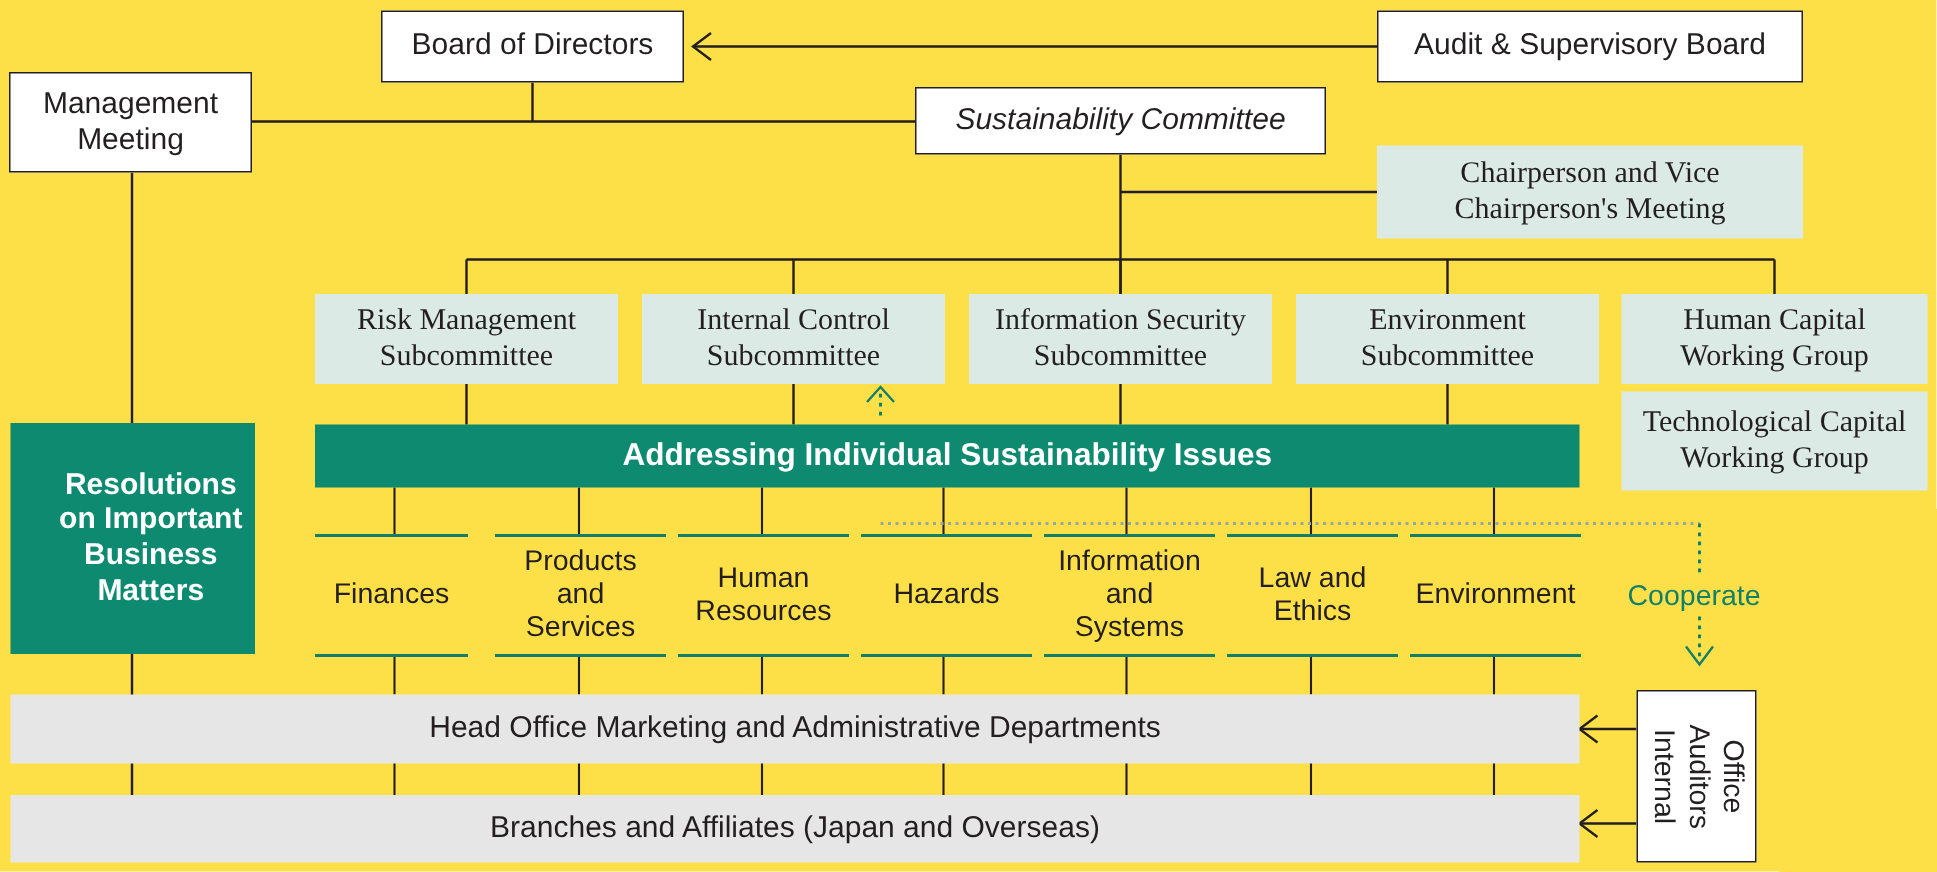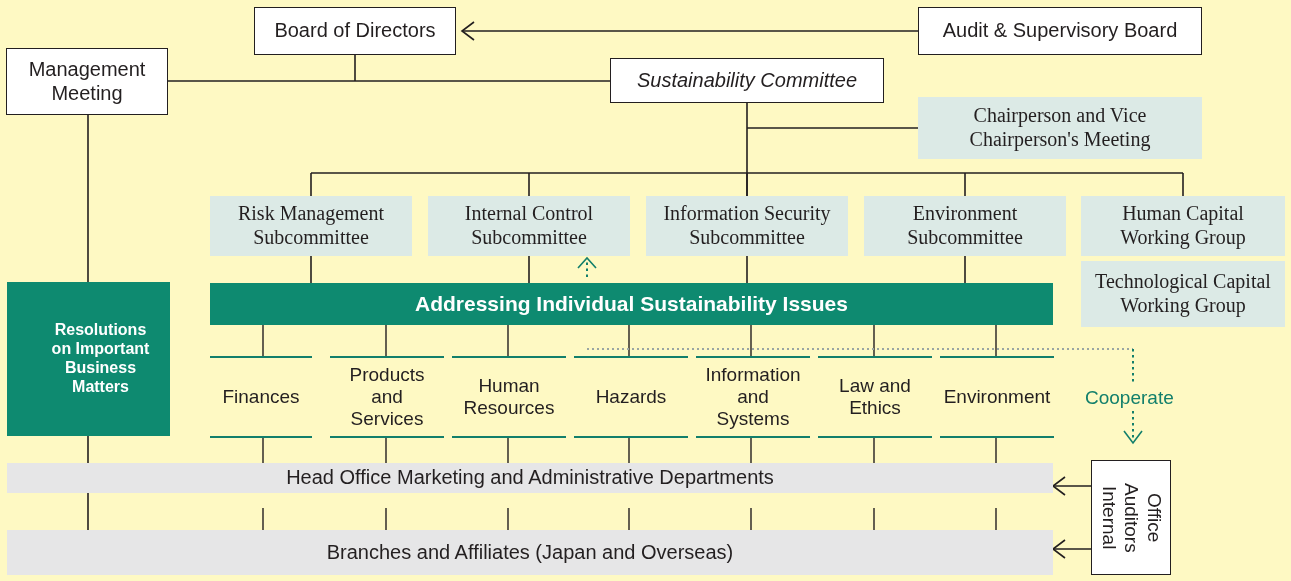--- a/index.html
+++ b/index.html
@@ -8,21 +8,21 @@
     background: #ffffff;
   }
   body {
     font-family: "Liberation Sans", sans-serif;
     color: #231f20;
   }
   #chart-root {
     position: relative;
     width: 1291px;
     height: 581px;
-    background: #fef9c3;
+    background: #fde047;
     overflow: hidden;
   }
 
   
   .node {
     position: absolute;
     box-sizing: border-box;
     display: flex;
     align-items: center;
     justify-content: center;
@@ -213,21 +213,21 @@
   <div class="node box-mint" style="left:1081px; top:196px; width:204px; height:60px; flex-direction:column;">
     <span>Human Capital</span>
     <span>Working Group</span>
   </div>
 
   <div class="node box-mint" style="left:1081px; top:261px; width:204px; height:66px; flex-direction:column;">
     <span>Technological Capital</span>
     <span>Working Group</span>
   </div>
 
-  <div class="node box-green" style="left:7px; top:282px; width:163px; height:154px; flex-direction:column; font-size:16px;padding-left:24px;">
+  <div class="node box-green" style="left:7px; top:282px; width:163px; height:154px; flex-direction:column; font-size:20px;padding-left:24px;">
     <span>Resolutions</span>
     <span>on Important</span>
     <span>Business</span>
     <span>Matters</span>
   </div>
 
   <div class="node box-green" style="left:210px; top:283px; width:843px; height:42px; font-size:21px;">
     <span>Addressing Individual Sustainability Issues</span>
   </div>
 
@@ -274,21 +274,21 @@
   </div>
 
   <div class="rule-teal" style="left:940px; top:356px; width:114px;"></div>
   <div class="rule-teal" style="left:940px; top:436px; width:114px;"></div>
   <div class="issue-cell" style="left:940px; top:358px; width:114px; height:78px; flex-direction:column;">
     <span>Environment</span>
   </div>
 
   <div class="cooperate-label" style="left:1085px; top:387px;">Cooperate</div>
 
-  <div class="node box-grey" style="left:7px; top:463px; width:1046px; height:30px;justify-content:center;">
+  <div class="node box-grey" style="left:7px; top:463px; width:1046px; height:46px;justify-content:center;">
     <span>Head Office Marketing and Administrative Departments</span>
   </div>
 
   <div class="node box-grey" style="left:7px; top:530px; width:1046px; height:45px;">
     <span>Branches and Affiliates (Japan and Overseas)</span>
   </div>
 
   <div class="node box-outline" style="left:1091px; top:460px; width:80px; height:115px; align-items:center; justify-content:center;">
     <div style="display:flex; flex-direction:row;">
       <span class="vert-text">Internal</span>

